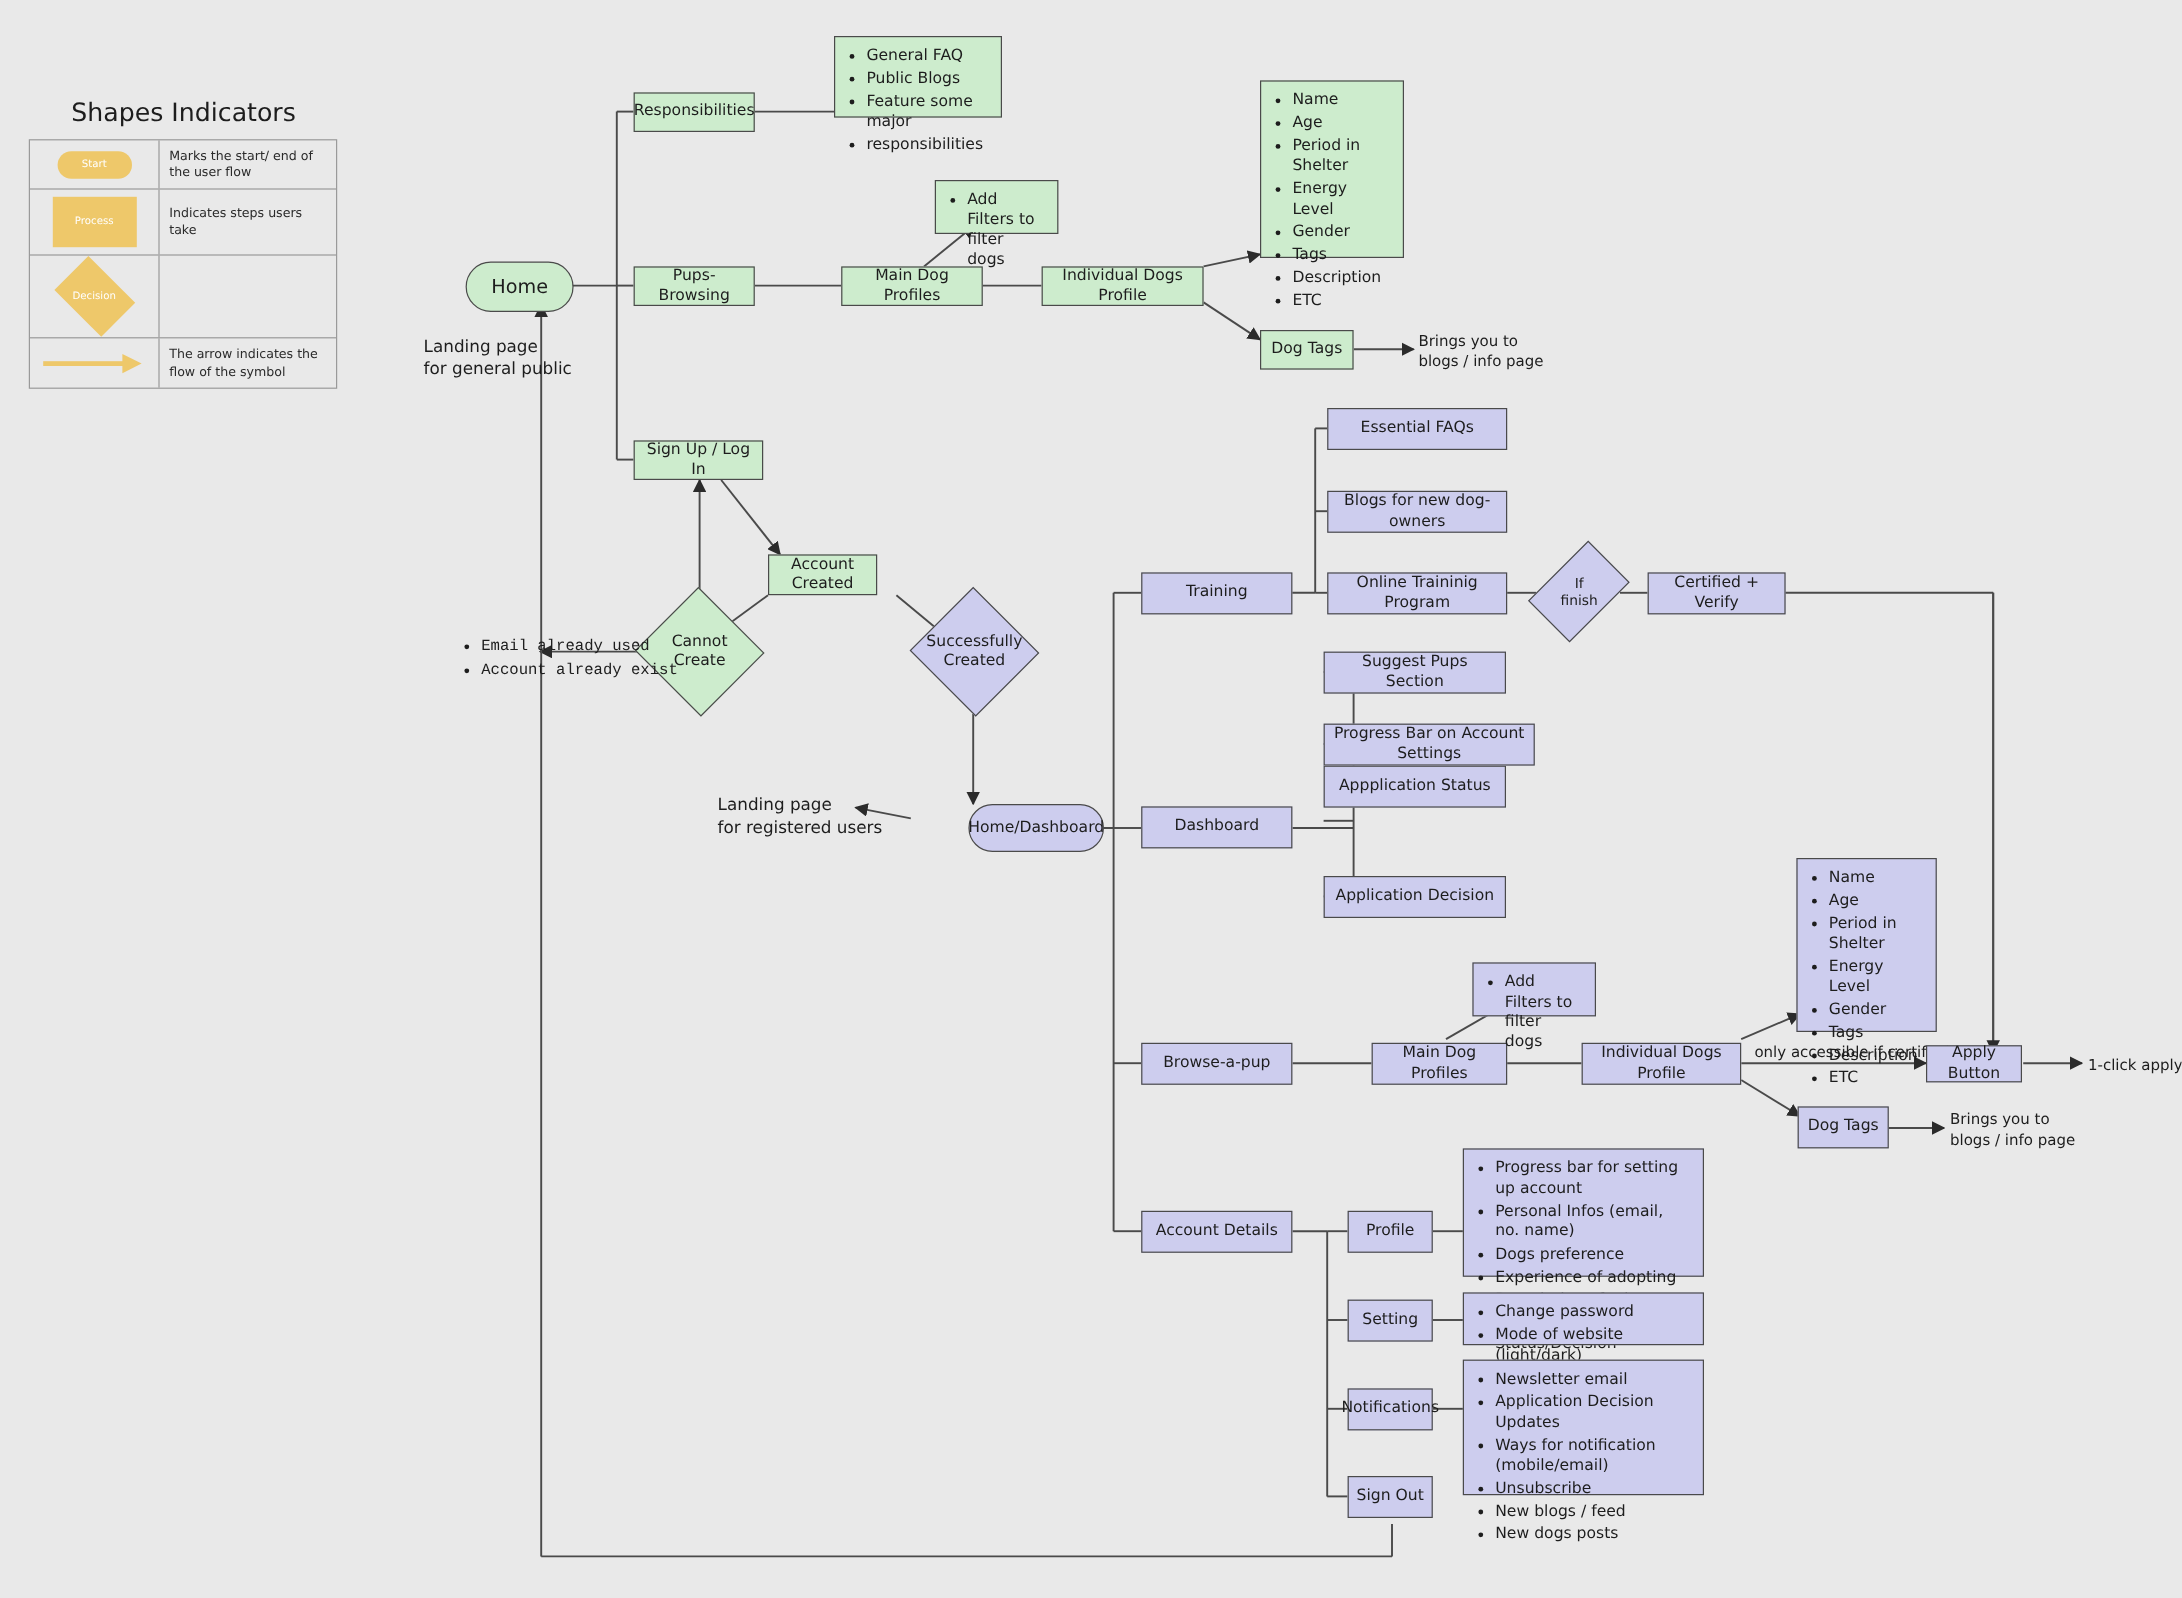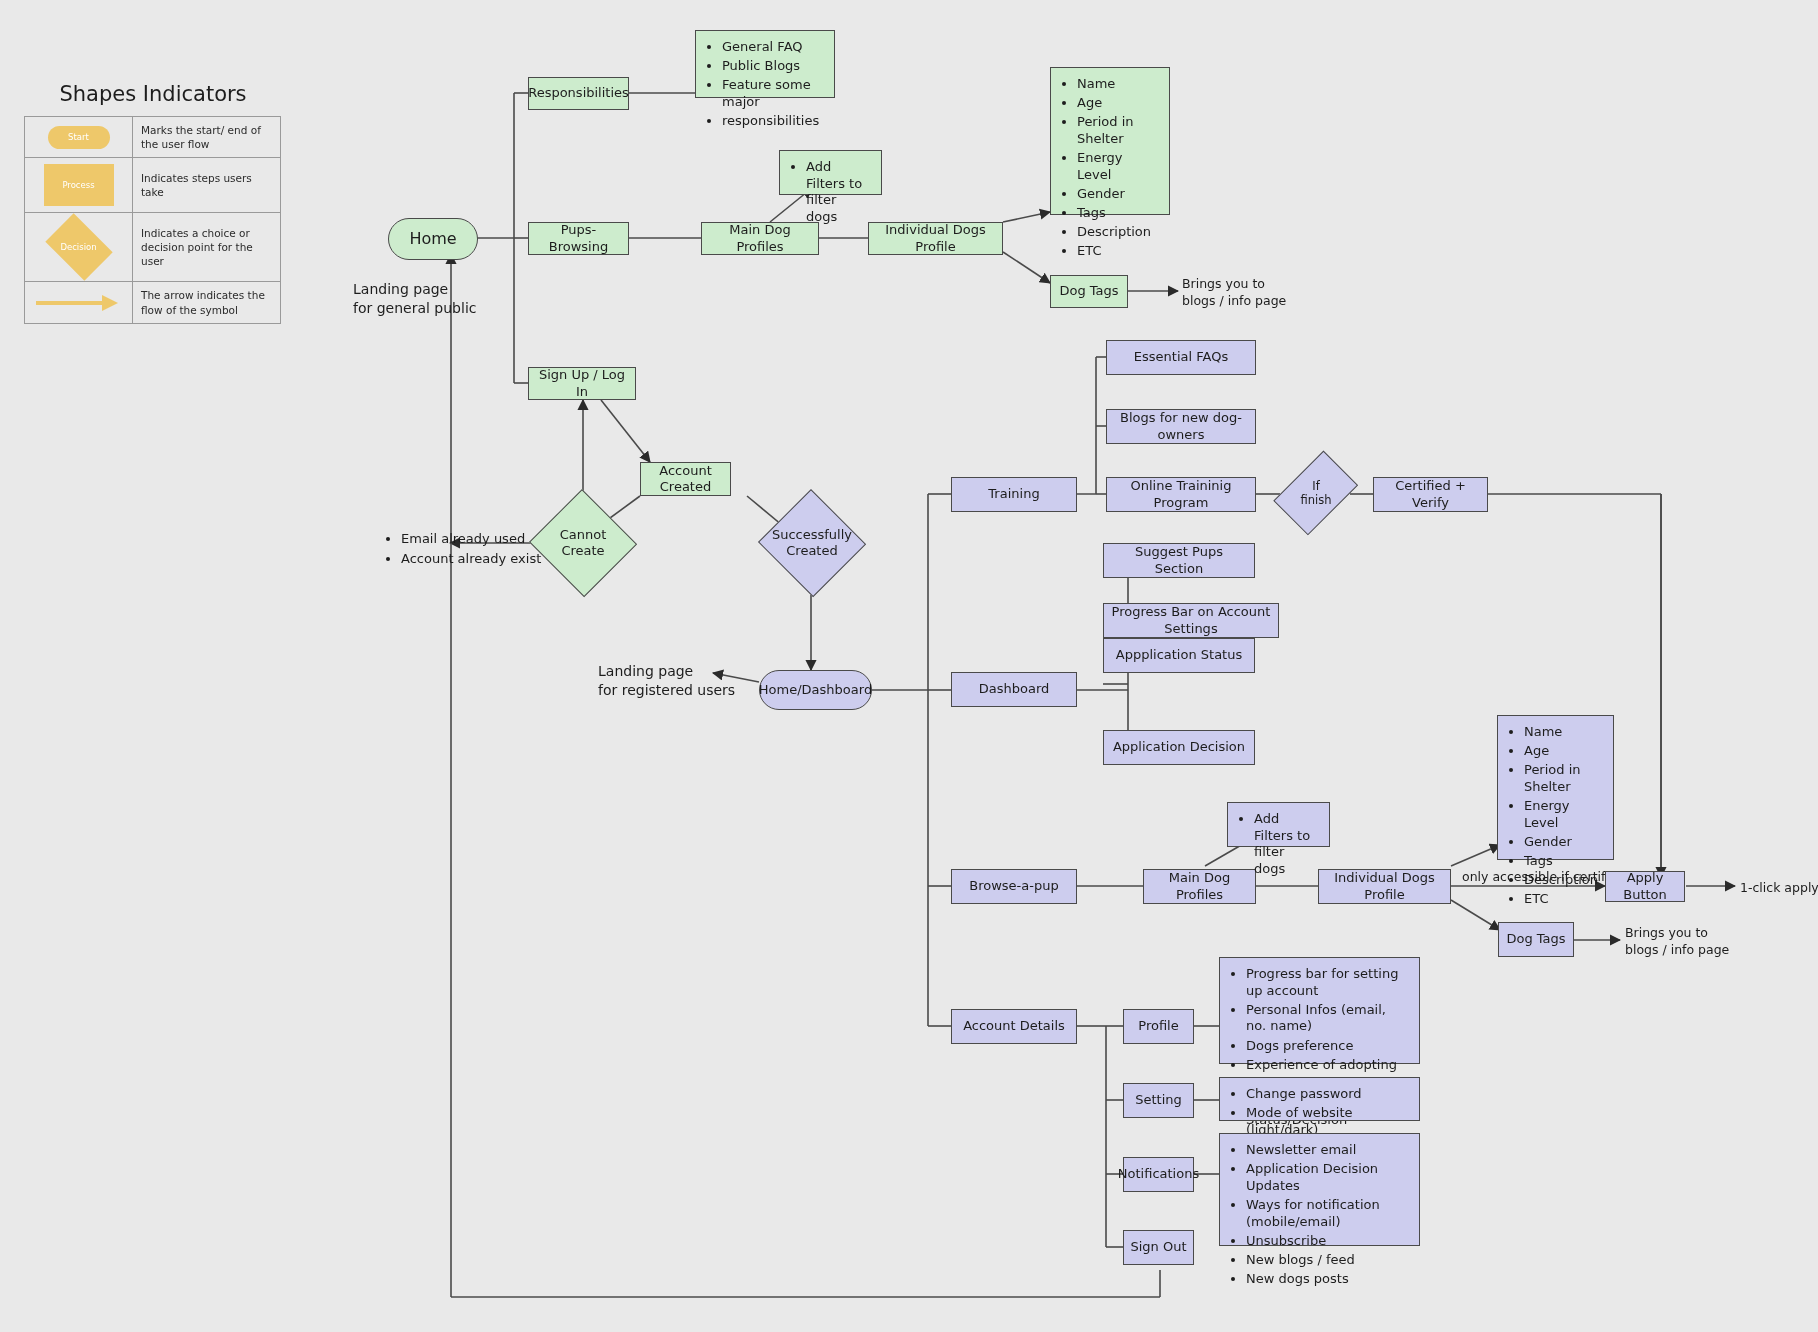--- a/index.html
+++ b/index.html
@@ -39,21 +39,21 @@
     color: #1d1d1d;
     line-height: 1.25;
     padding: 2px 5px;
   }
   .green { background: #cdeccd; }
   .purple { background: #cdcdee; }
   .terminal {
     border-radius: 26px;
     font-size: 16px;
   }
-  .terminal.small { font-size: 13px; }
+  .terminal.small { font-size: 13px; margin-left: 48px; }
   .decision {
     border: none;
     background: transparent;
     position: absolute;
     display: flex;
     align-items: center;
     justify-content: center;
   }
   .decision .dia {
     position: absolute;
@@ -92,20 +92,21 @@
   }
   .plainlist {
     position: absolute;
     font-size: 13px;
     color: #1d1d1d;
   }
   .plainlist ul {
     margin: 0;
     padding-left: 16px;
     list-style-type: disc;
+    font-family: Liberation Mono, monospace;
   }
   .plainlist li { margin: 0 0 3px 0; line-height: 1.3; }
   .note {
     position: absolute;
     font-size: 14px;
     color: #1d1d1d;
     line-height: 1.35;
   }
   .note.sm { font-size: 12.5px; }
 
@@ -335,21 +336,20 @@
       <div class="legend-desc">Indicates steps users take</div>
     </div>
 
     <div class="legend-row">
       <div class="legend-shape">
         <div class="lg-decision-wrap">
           <div class="dshape"></div>
           <span>Decision</span>
         </div>
       </div>
-      <div class="legend-desc">Indicates a choice or decision point for the user</div>
     </div>
 
     <div class="legend-row">
       <div class="legend-shape">
         <div class="lg-arrow">
           <div class="shaft"></div>
           <div class="head"></div>
         </div>
       </div>
       <div class="legend-desc">The arrow indicates the flow of the symbol</div>

